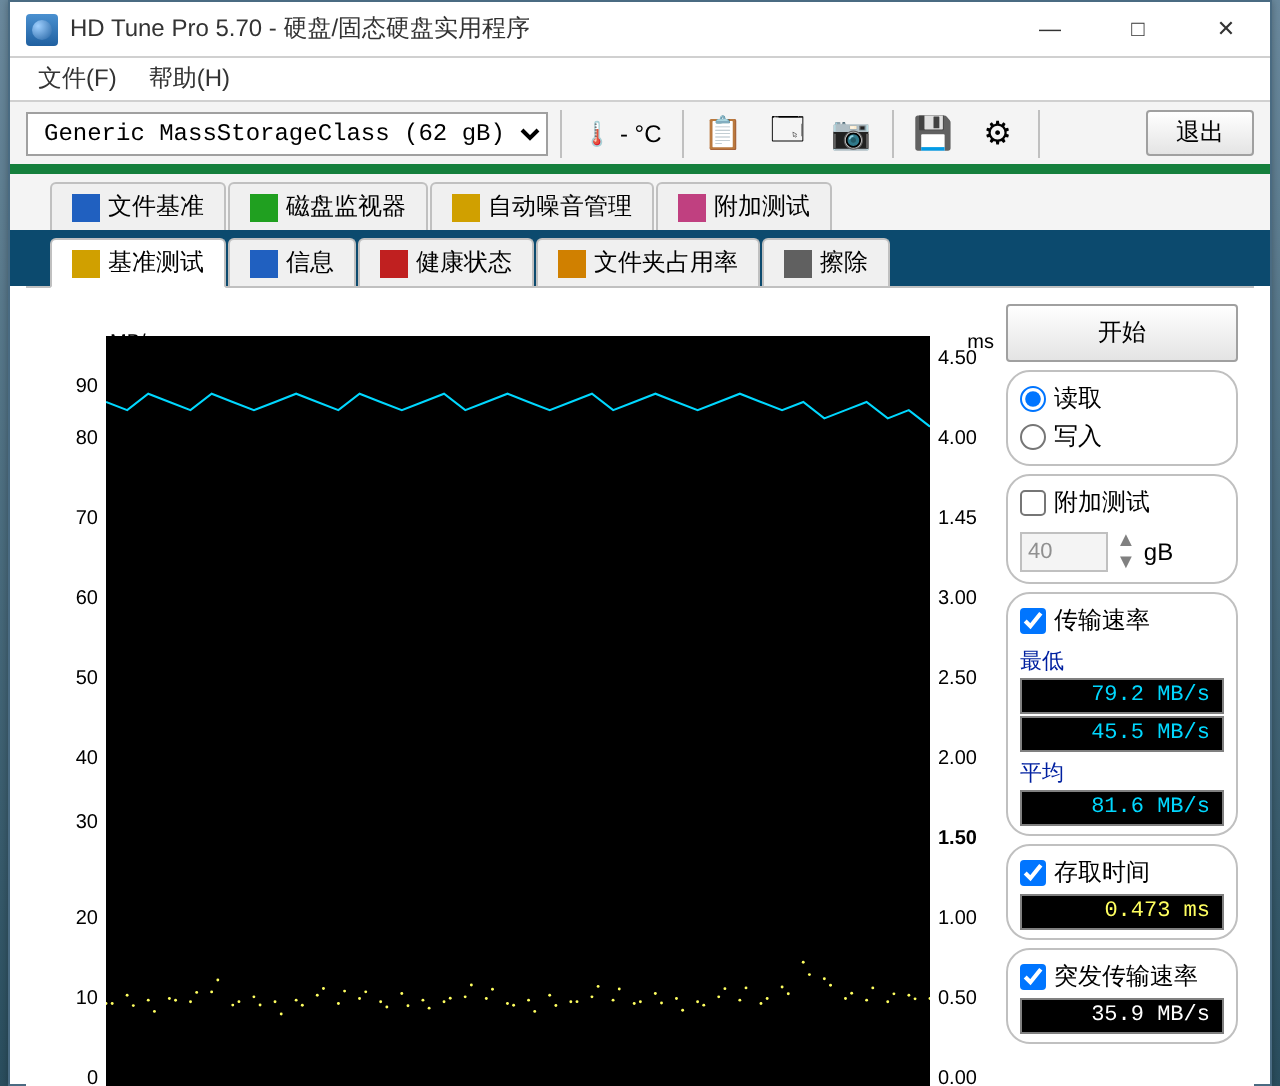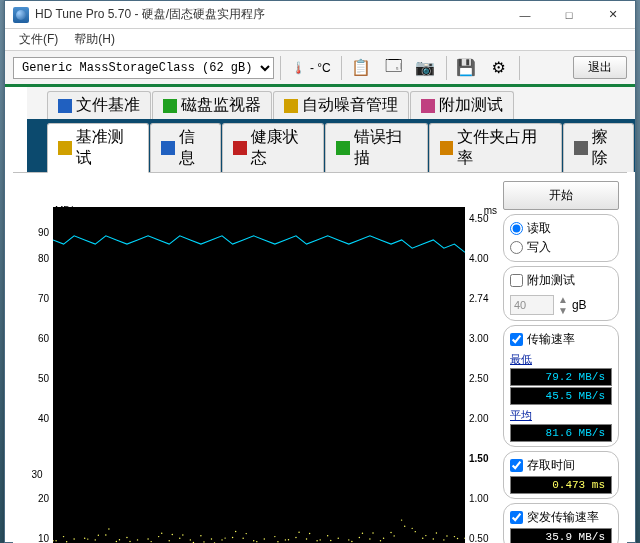--- a/index.html
+++ b/index.html
@@ -5,47 +5,47 @@
 * { box-sizing: border-box; margin: 0; padding: 0; font-family: "Microsoft YaHei", "SimSun", Tahoma, sans-serif; }
 body { background: linear-gradient(180deg,#6b8a9e 0%, #2a4e5e 100%); width:640px; height:543px; overflow:hidden; position:relative; }
 .window { position:absolute; left:4px; top:0; width:632px; height:543px; background:#fff; border:1px solid #4a6b82; box-shadow:0 0 4px rgba(0,0,0,.3); }
 .titlebar { height:28px; background:#fff; display:flex; align-items:center; padding:0 0 0 8px; border-bottom:1px solid #d0d0d0; font-size:12px; color:#333; }
 .title-icon { width:16px; height:16px; background:linear-gradient(#4a90d0,#2060a0); border-radius:2px; margin-right:6px; position:relative; }
 .title-icon:before { content:""; position:absolute; left:3px; top:3px; width:10px; height:10px; background:radial-gradient(circle at 30% 30%, #a0d0ff, #2060a0); border-radius:50%;}
 .winbtns { margin-left:auto; display:flex; }
 .winbtn { width:44px; height:28px; display:flex; align-items:center; justify-content:center; font-size:11px; color:#333; cursor:pointer; }
 .menubar { height:22px; display:flex; align-items:center; padding:0 6px; font-size:12px; color:#333; border-bottom:1px solid #d0d0d0; }
 .menubar span { padding:2px 8px; cursor:default; }
-.toolbar { height:36px; display:flex; align-items:center; padding:0 8px; gap:4px; border-bottom:3px solid #15803d; background:#f4f4f4; }
+.toolbar { height:36px; display:flex; align-items:center; padding:0 8px; gap:4px; border-bottom:5px solid #15803d; background:#f4f4f4; }
 .drive-sel { font-family:"Courier New",monospace; font-size:12px; height:22px; border:1px solid #a0a0a0; background:#fff; padding:1px 4px; flex:0 0 250px; }
 .tb-sep { width:1px; height:24px; background:#c0c0c0; margin:0 2px; }
 .tb-btn { width:28px; height:26px; border:1px solid transparent; display:flex; align-items:center; justify-content:center; cursor:pointer; border-radius:2px; }
 .temp { display:flex; align-items:center; gap:4px; font-size:12px; padding:0 4px;}
 .exit-btn { border:1px solid #a0a0a0; background:linear-gradient(#fff,#e4e4e4); font-size:12px; padding:2px 14px; border-radius:2px; cursor:pointer; margin-left:auto;}
-.tabs-row { display:flex; padding-top:4px; padding-left:20px; font-size:16px; background:#f4f4f4;margin-left:22px;}
+.tabs-row { display:flex; padding-top:4px; padding-left:20px; font-size:12px; background:#f4f4f4;}
 .tab { display:flex; align-items:center; gap:4px; padding:3px 10px; border:1px solid #c0c0c0; border-bottom:none; background:#f0f0f0; margin-right:1px; border-radius:3px 3px 0 0; cursor:pointer; position:relative; z-index:1;}
 .tab.active { background:#fff; z-index:3; border-bottom:1px solid #fff; margin-bottom:-1px;}
 .icn { width:14px; height:14px; display:inline-block; }
 .tabs-panel { border-top:1px solid #c0c0c0; margin:0 8px 8px 8px; background:#fff; position:relative; z-index:2; height:calc(100% - 124px); padding:8px; display:flex; }
 .chart-area { flex:1; position:relative; background:#000; margin:2px; }
 .y-left { position:absolute; left:-26px; width:24px; text-align:right; font-size:10px; color:#000;}
 .y-right-lbl { position:absolute; right:-30px; width:28px; text-align:left; font-size:10px; color:#000;}
-.chart-wrap { position:relative; margin:24px 32px 8px 30px; flex:1; }
+.chart-wrap { position:relative; margin:14px 32px 8px 30px; flex:1; }
 .unit-l { position:absolute; top:0; left:4px; font-size:10px; color:#000; }
 .unit-r { position:absolute; top:0; right:-30px; font-size:10px; color:#000; }
 svg .speed { stroke:#00d8ff; stroke-width:1; fill:none; }
 svg .access circle { fill:#ffff60; r:0.7; }
 .side { width:116px; margin-left:4px; display:flex; flex-direction:column; gap:4px; font-size:12px;}
 .btn-start { border:1px solid #a0a0a0; background:linear-gradient(#fff,#e4e4e4); padding:5px 0; border-radius:2px; cursor:pointer; text-align:center;}
 .grp { border:1px solid #c0c0c0; border-radius:12px; padding:4px 6px; }
 .radio, .chk { display:flex; align-items:center; gap:4px; padding:1px 0; cursor:pointer;}
 .radio input, .chk input { margin:0; }
 .spin-row { display:flex; align-items:center; gap:4px; margin-top:4px;}
 .spin { width:44px; height:20px; border:1px solid #c0c0c0; font-size:11px; padding:1px 3px; color:#909090; background:#f4f4f4;}
-.stat-lbl { font-size:11px; margin-top:3px; text-decoration:underline; color:#0020a0; cursor:default;}
+.stat-lbl { font-size:11px; margin-top:3px; color:#0020a0; cursor:default;}
 .stat-val { background:#000; color:#00d8ff; font-family:"Courier New",monospace; font-size:11px; text-align:right; padding:2px 6px; border:1px solid #808080; margin-top:1px;}
 .stat-val.yellow { color:#ffff60; }
 .stat-val.white { color:#fff; }
 </style>
 </head>
 <body>
 
 <div class="window">
 
   <div class="titlebar">
@@ -116,24 +116,20 @@
         <span class="icn" style="background: rgb(208, 160, 0);"></span>
         <span>基准测试</span>
       </div>
       <div class="tab">
         <span class="icn" style="background: rgb(32, 96, 192);"></span>
         <span>信息</span>
       </div>
       <div class="tab">
         <span class="icn" style="background: rgb(192, 32, 32);"></span>
         <span>健康状态</span>
-      </div>
-      <div class="tab">
-        <span class="icn" style="background: rgb(32, 160, 32);"></span>
-        <span>错误扫描</span>
       </div>
       <div class="tab">
         <span class="icn" style="background: rgb(208, 128, 0);"></span>
         <span>文件夹占用率</span>
       </div>
       <div class="tab">
         <span class="icn" style="background: rgb(96, 96, 96);"></span>
         <span>擦除</span>
       </div>
     </div>
@@ -263,27 +259,27 @@
           </svg>
       </div>
       <div id="ylabels-l"></div>
       <div id="ylabels-r"></div>
     <div class="y-left" style="top: 22px;">90</div>
         <div class="y-left" style="top: 48px;">80</div>
         <div class="y-left" style="top: 88px;">70</div>
         <div class="y-left" style="top: 128px;">60</div>
         <div class="y-left" style="top: 168px;">50</div>
         <div class="y-left" style="top: 208px;">40</div>
-        <div class="y-left" style="top: 264px; text-align: center;">30</div>
+        <div class="y-left" style="top: 240px;">30</div>
         <div class="y-left" style="top: 288px;">20</div>
         <div class="y-left" style="top: 328px;">10</div>
         <div class="y-left" style="top: 368px;">0</div>
         <div class="y-right-lbl" style="top: 8px;">4.50</div>
         <div class="y-right-lbl" style="top: 48px;">4.00</div>
-        <div class="y-right-lbl" style="top: 88px;">2.74</div>
+        <div class="y-right-lbl" style="top: 88px;">1.45</div>
         <div class="y-right-lbl" style="top: 128px;">3.00</div>
         <div class="y-right-lbl" style="top: 168px;">2.50</div>
         <div class="y-right-lbl" style="top: 208px;">2.00</div>
         <div class="y-right-lbl" style="top: 248px; font-weight: bold;">1.50</div>
         <div class="y-right-lbl" style="top: 288px;">1.00</div>
         <div class="y-right-lbl" style="top: 328px;">0.50</div>
         <div class="y-right-lbl" style="top: 368px;">0.00</div>
       </div>
 
     <div class="side">

